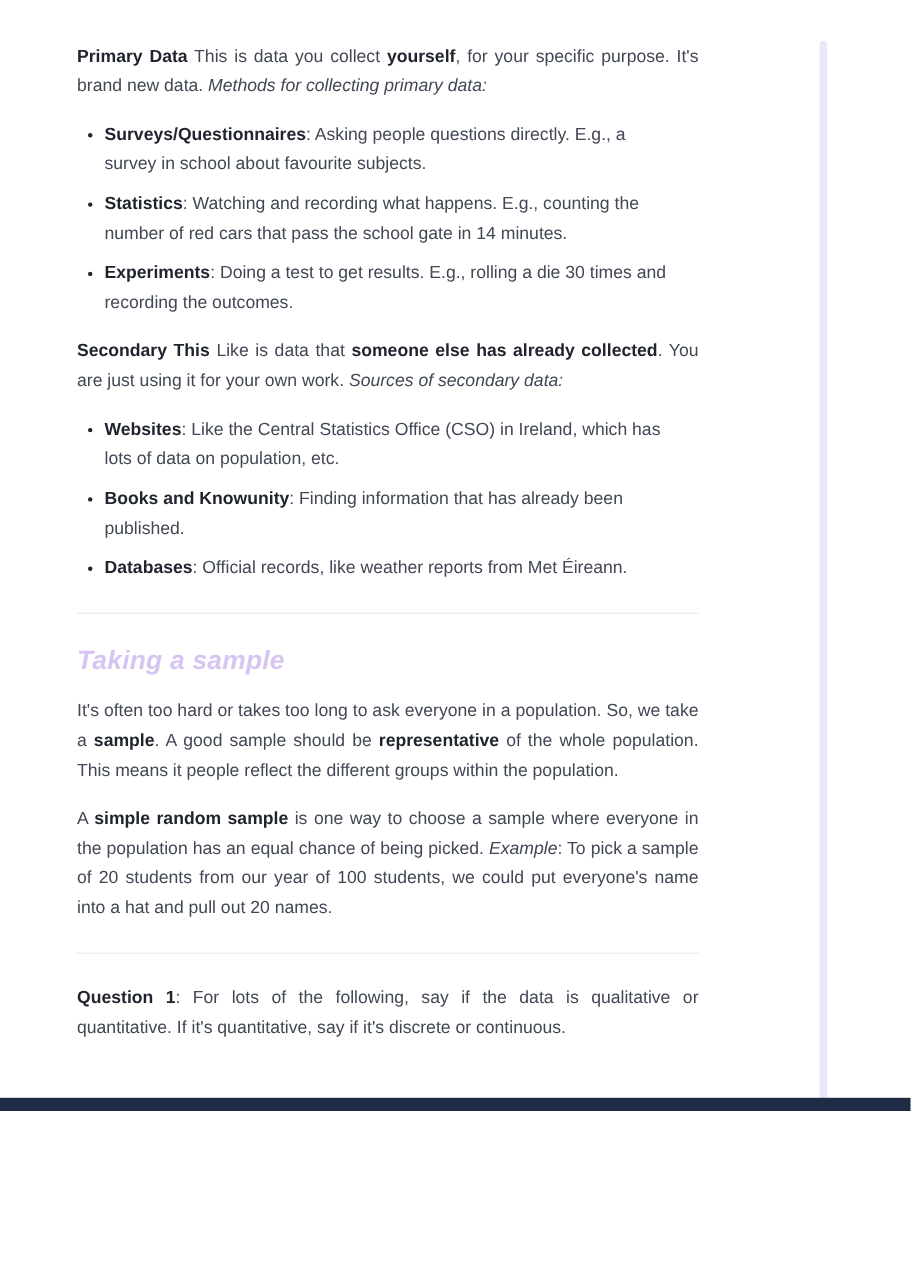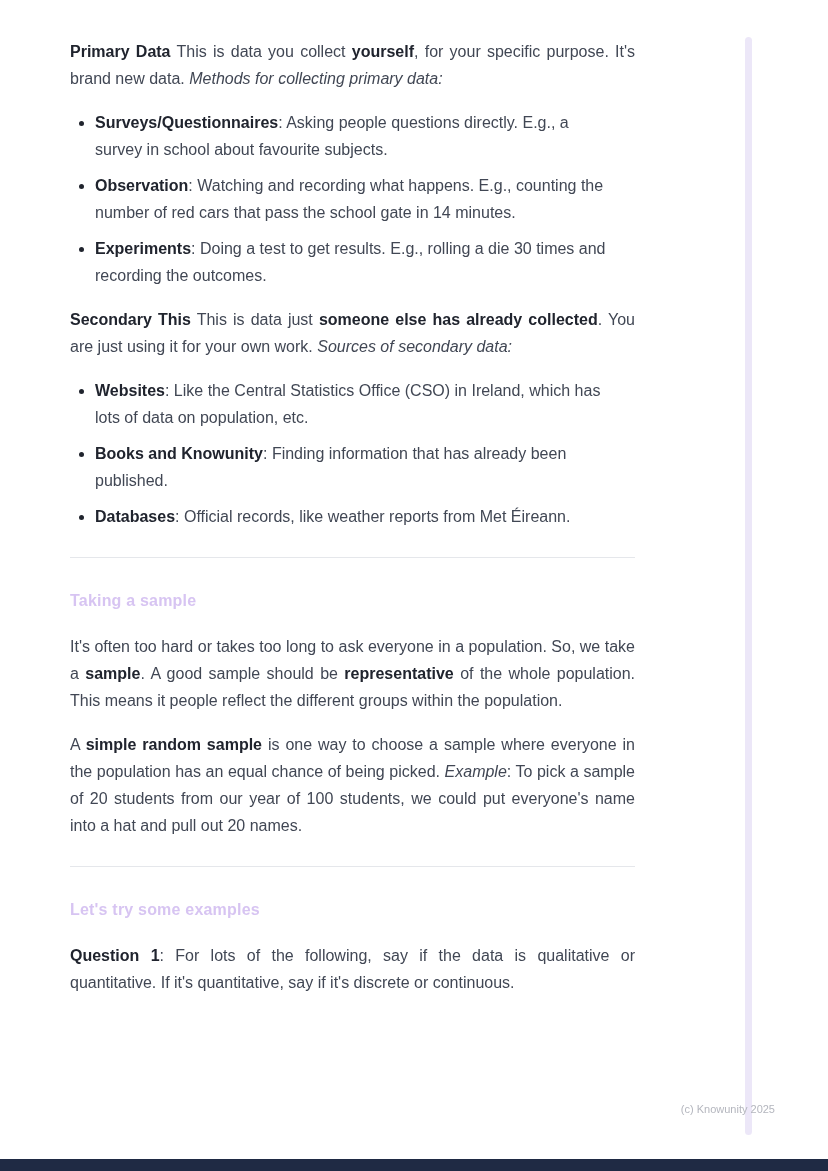--- a/index.html
+++ b/index.html
@@ -1,17 +1,17 @@
 <!DOCTYPE html>
 <html style="--heading: #d7c4f2; --callout-border: #a855f7; --callout-bg: #f6f3fc; --side-rail: #ece7f8; --bottom-bar: #1f2a44; --body-text: #414754; --bold-text: #20242e; --divider: #e5e7eb; --footer-text: #b4b6be;"><head>
 <meta charset="utf-8">
 <style>
   html, body { margin:0; padding:0; background:#ffffff; }
   .page {
-    position:relative; width:828px; height:1171px; background:#ffffff;
+    position:relative; width:828px; height:1010px; background:#ffffff;
     font-family:"Liberation Sans","DejaVu Sans",sans-serif; overflow:hidden;
   }
   .content {
     position:absolute; left:70px; top:38px; width:565px;
     font-size:16px; line-height:27px; color:var(--body-text,#414754);
   }
   .para { margin:0 0 17px 0; }
   .justify { text-align:justify; }
   .doc-list { margin:0 16px 17px 0; padding:0 0 0 25px; list-style:disc; }
   .doc-list li { margin-bottom:9px; }
@@ -21,22 +21,22 @@
   .callout {
     margin:23px 0 0 0;
     background:var(--callout-bg,#f6f3fc);
     border-left:5px solid var(--callout-border,#a855f7);
     border-radius:6px;
     padding:15px 26px;
   }
   .callout .para { margin:0; }
   .divider { border:none; border-top:1px solid var(--divider,#e5e7eb); margin:27px 0; height:0; }
   .section-heading {
-    font-size:16px; line-height:32px; font-weight:700;
-    color:var(--heading,#d7c4f2); margin:0 0 16px 0; letter-spacing:0.2px;
+    font-size:24px; line-height:32px; font-weight:700;
+    color:var(--heading,#d7c4f2); margin:0 0 16px 0; letter-spacing:0.2px;font-style:italic;
   }
   .side-rail {
     position:absolute; top:37px; right:76px; width:7px; height:1098px;
     border-radius:4px; background:var(--side-rail,#ece7f8);
   }
   .footer-note {
     position:absolute; top:1102px; right:53px;
     font-size:11px; line-height:14px; color:var(--footer-text,#b4b6be);
   }
   .bottom-bar {
@@ -48,44 +48,43 @@
 <body>
 
 <div class="page">
 
   <div class="content">
 
     <p class="para justify"><span class="rich-bold">Primary Data</span><span> This is data you collect </span><span class="rich-bold">yourself</span><span>, for your specific purpose. It's brand new data. </span><span class="rich-italic">Methods for collecting primary data:</span></p>
 
     <ul class="doc-list">
       <li><span class="rich-bold">Surveys/Questionnaires</span><span>: Asking people questions directly. E.g., a survey in school about favourite subjects.</span></li>
-      <li><span class="rich-bold">Observation</span><span>: Watching and recording what happens. E.g., counting the number of red cars that pass the school gate in 14 minutes.</span></li>
+      <li><span class="rich-bold">Statistics</span><span>: Watching and recording what happens. E.g., counting the number of red cars that pass the school gate in 14 minutes.</span></li>
       <li><span class="rich-bold">Experiments</span><span>: Doing a test to get results. E.g., rolling a die 30 times and recording the outcomes.</span></li>
     </ul>
 
-    <p class="para justify"><span class="rich-bold">Secondary This</span><span> This is data just </span><span class="rich-bold">someone else has already collected</span><span>. You are just using it for your own work. </span><span class="rich-italic">Sources of secondary data:</span></p>
+    <p class="para justify"><span class="rich-bold">Secondary This</span><span> Like is data that </span><span class="rich-bold">someone else has already collected</span><span>. You are just using it for your own work. </span><span class="rich-italic">Sources of secondary data:</span></p>
 
     <ul class="doc-list">
       <li><span class="rich-bold">Websites</span><span>: Like the Central Statistics Office (CSO) in Ireland, which has lots of data on population, etc.</span></li>
       <li><span class="rich-bold">Books and Knowunity</span><span>: Finding information that has already been published.</span></li>
       <li><span class="rich-bold">Databases</span><span>: Official records, like weather reports from Met Éireann.</span></li>
     </ul>
 
 
     <hr class="divider">
 
     <h2 class="section-heading">Taking a sample</h2>
 
     <p class="para justify"><span>It's often too hard or takes too long to ask everyone in a population. So, we take a </span><span class="rich-bold">sample</span><span>. A good sample should be </span><span class="rich-bold">representative</span><span> of the whole population. This means it people reflect the different groups within the population.</span></p>
 
     <p class="para justify"><span>A </span><span class="rich-bold">simple random sample</span><span> is one way to choose a sample where everyone in the population has an equal chance of being picked. </span><span class="rich-italic">Example</span><span>: To pick a sample of 20 students from our year of 100 students, we could put everyone's name into a hat and pull out 20 names.</span></p>
 
     <hr class="divider">
 
-    <h2 class="section-heading">Let's try some examples</h2>
 
     <p class="para justify"><span class="rich-bold">Question 1</span><span>: For lots of the following, say if the data is qualitative or quantitative. If it's quantitative, say if it's discrete or continuous.</span></p>
 
   </div>
 
   <div class="side-rail"></div>
 
   <div class="footer-note">(c) Knowunity 2025</div>
 
   <div class="bottom-bar"></div>

